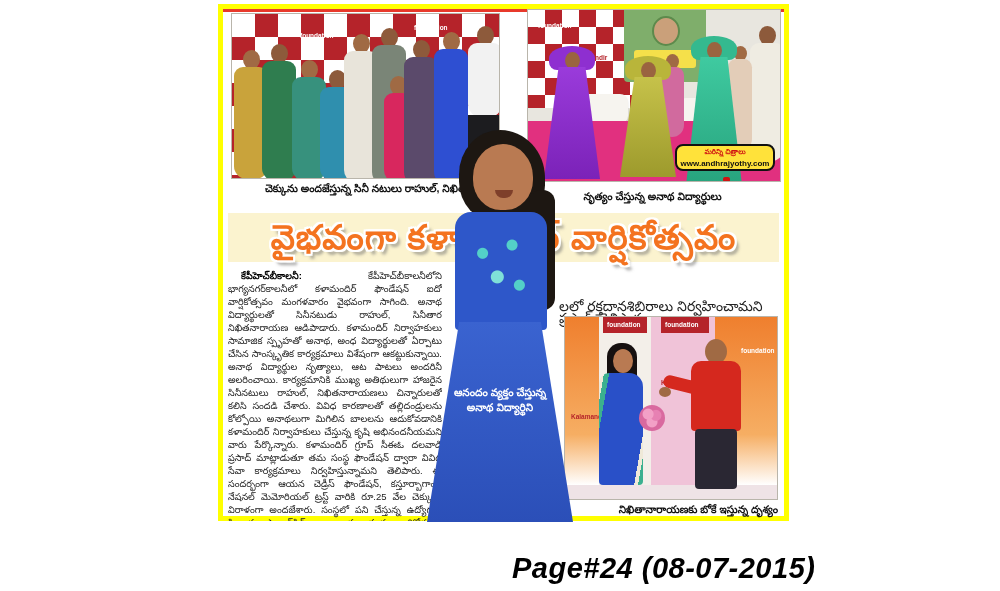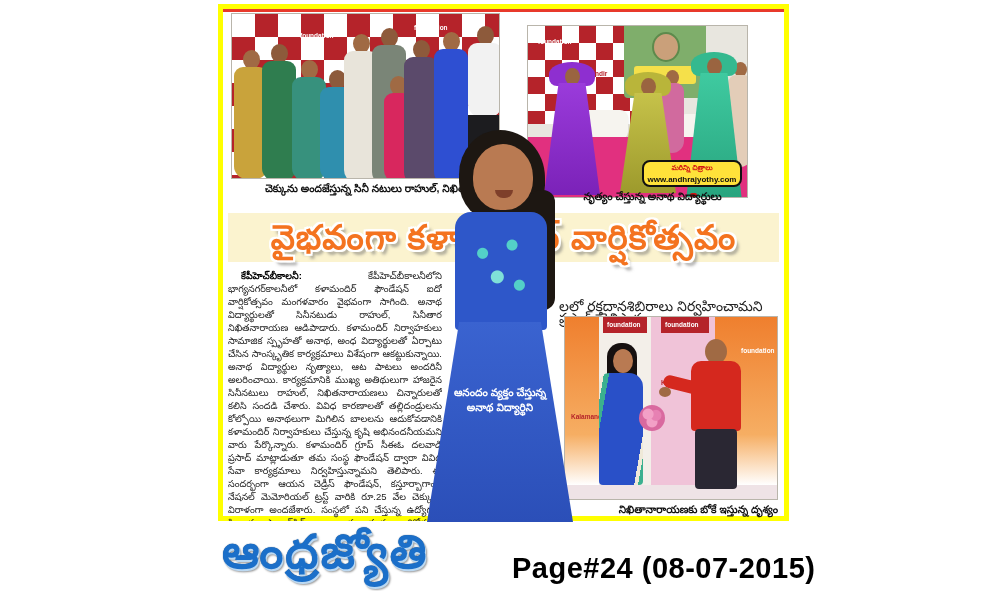--- a/index.html
+++ b/index.html
@@ -5,21 +5,21 @@
   html,body{margin:0;padding:0;background:#fff;}
   .stage{position:relative;width:1000px;height:591px;background:#fff;overflow:hidden;
          font-family:"Liberation Sans","DejaVu Sans",sans-serif;color:var(--ink,#1a1a1a);}
   .clipping{position:absolute;left:218px;top:4px;width:571px;height:517px;box-sizing:border-box;
             border:5px solid var(--frame-yellow,#ffff00);background:#fff;}
   .top-rule{position:absolute;left:0;top:0;width:100%;height:3px;background:var(--rule-red,#e8392b);}
 
   
   .photo{position:absolute;overflow:hidden;border:1px solid #b9b5ab;box-sizing:border-box;}
   .photo-left{left:8px;top:4px;width:269px;height:166px;}
-  .photo-right{left:304px;top:16px;width:221px;height:173px;}
+  .photo-right{left:304px;top:0;width:254px;height:173px;}
   .photo-br{left:341px;top:307px;width:214px;height:184px;background:#f3efe9;}
   .checker{background:repeating-conic-gradient(var(--brand-red,#b5232a) 0% 25%, #ffffff 0% 50%);
            background-size:46px 46px;}
   .checker-sm{background:repeating-conic-gradient(var(--brand-red,#b5232a) 0% 25%, #ffffff 0% 50%);
            background-size:34px 34px;}
   .brand-tag{position:absolute;font-size:6.5px;font-weight:bold;line-height:7px;white-space:nowrap;}
   .brand-w{color:#fff;} .brand-r{color:var(--brand-red,#b5232a);}
 
   .p{position:absolute;display:flex;flex-direction:column;align-items:center;}
   .hd{width:17px;height:19px;border-radius:50%;background:#a06a44;}
@@ -93,21 +93,21 @@
   .manface{position:absolute;left:140px;top:22px;width:22px;height:25px;border-radius:50%;background:#a06a44;}
   .manshirt{position:absolute;left:126px;top:44px;width:50px;height:70px;border-radius:10px 10px 4px 4px;background:#d5281e;}
   .manarm{position:absolute;left:98px;top:62px;width:44px;height:13px;border-radius:7px;background:#d5281e;transform:rotate(14deg);}
   .manhand{position:absolute;left:94px;top:70px;width:12px;height:10px;border-radius:50%;background:#a06a44;}
   .manpants{position:absolute;left:130px;top:112px;width:42px;height:60px;border-radius:4px;background:#2a2733;}
 
   
   .logo{position:absolute;left:222px;top:524px;font-size:47px;font-weight:bold;letter-spacing:2px;
         color:var(--logo-blue,#1b6fc9);
         text-shadow:1px 2px 0 #bcd9f2,2px 3px 2px rgba(0,0,0,.4),0 0 1px #0a3f78;}
-  .pageref{position:absolute;left:512px;top:552px;font-size:29px;font-weight:bold;color:#000;letter-spacing:0.5px;}
+  .pageref{position:absolute;left:512px;top:552px;font-size:29px;font-weight:bold;color:#000;letter-spacing:0.5px;font-style:italic;}
 </style>
 </head>
 <body>
 
 <div class="stage">
   <div class="clipping">
     <div class="top-rule"></div>
 
     <figure class="photo photo-left checker" style="margin:0;">
       <span class="brand-tag brand-r" style="left:16px;top:52px;">Kalamandir</span>
@@ -245,15 +245,14 @@
       <div class="smile"></div>
       <div class="bodice"></div>
       <div class="skirt"></div>
       <div class="cut-cap">
         <div>ఆనందం వ్యక్తం చేస్తున్న</div>
         <div>అనాథ విద్యార్థిని</div>
       </div>
     </div>
   </div>
 
-  <div class="logo">ఆంధ్రజ్యోతి</div>
   <div class="pageref">Page#24 (08-07-2015)</div>
 </div>
 
 </body></html>

